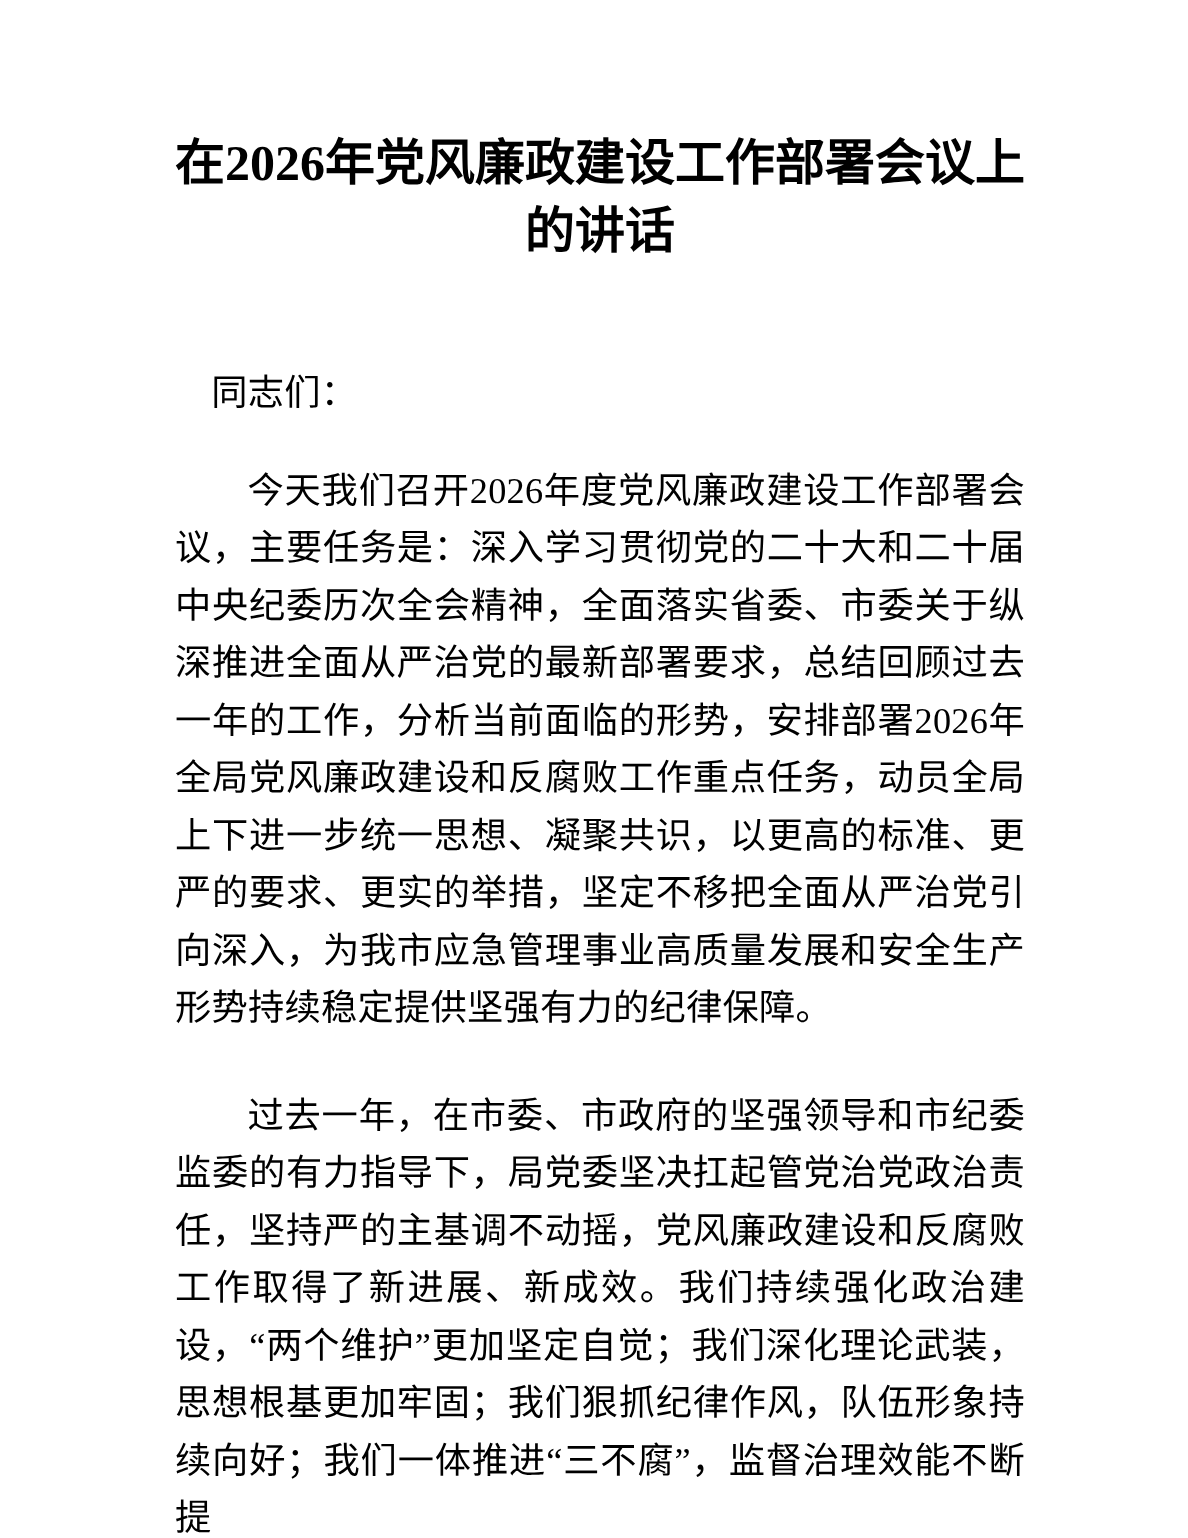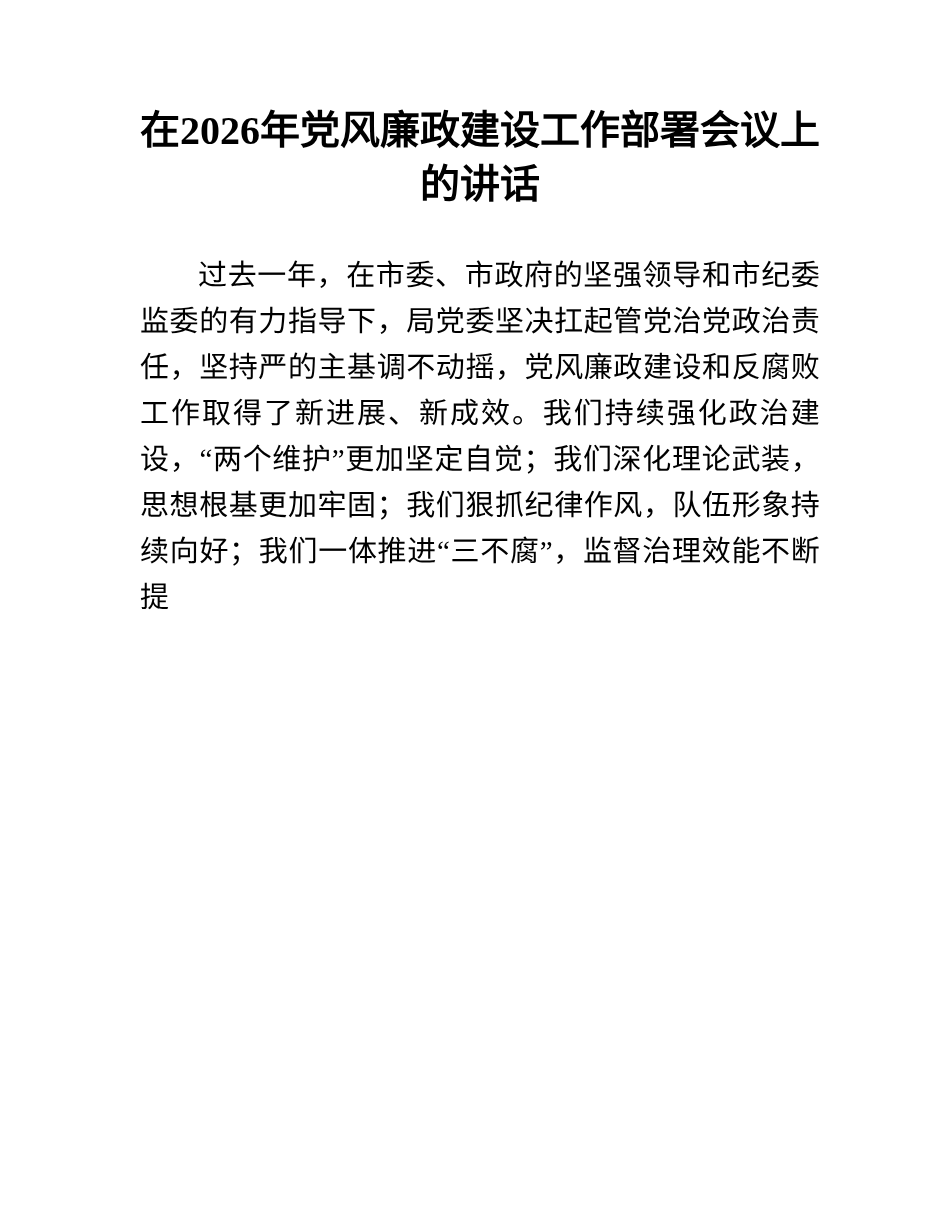--- a/index.html
+++ b/index.html
@@ -71,19 +71,21 @@
 </style>
 </head>
 <body>
 
 <div id="page">
 
   <div class="doc-body">
 
     <h1 class="doc-title">在2026年党风廉政建设工作部署会议上的讲话</h1>
 
+    <p class="para salutation">同志们：</p>
 
+    <p class="para indent gap-sm">今天我们召开2026年度党风廉政建设工作部署会议，主要任务是：深入学习贯彻党的二十大和二十届中央纪委历次全会精神，全面落实省委、市委关于纵深推进全面从严治党的最新部署要求，总结回顾过去一年的工作，分析当前面临的形势，安排部署2026年全局党风廉政建设和反腐败工作重点任务，动员全局上下进一步统一思想、凝聚共识，以更高的标准、更严的要求、更实的举措，坚定不移把全面从严治党引向深入，为我市应急管理事业高质量发展和安全生产形势持续稳定提供坚强有力的纪律保障。</p>
 
     <p class="para indent gap-md">过去一年，在市委、市政府的坚强领导和市纪委监委的有力指导下，局党委坚决扛起管党治党政治责任，坚持严的主基调不动摇，党风廉政建设和反腐败工作取得了新进展、新成效。我们持续强化政治建设，“两个维护”更加坚定自觉；我们深化理论武装，思想根基更加牢固；我们狠抓纪律作风，队伍形象持续向好；我们一体推进“三不腐”，监督治理效能不断提</p>
 
   </div>
 
 </div>
 
 </body></html>

